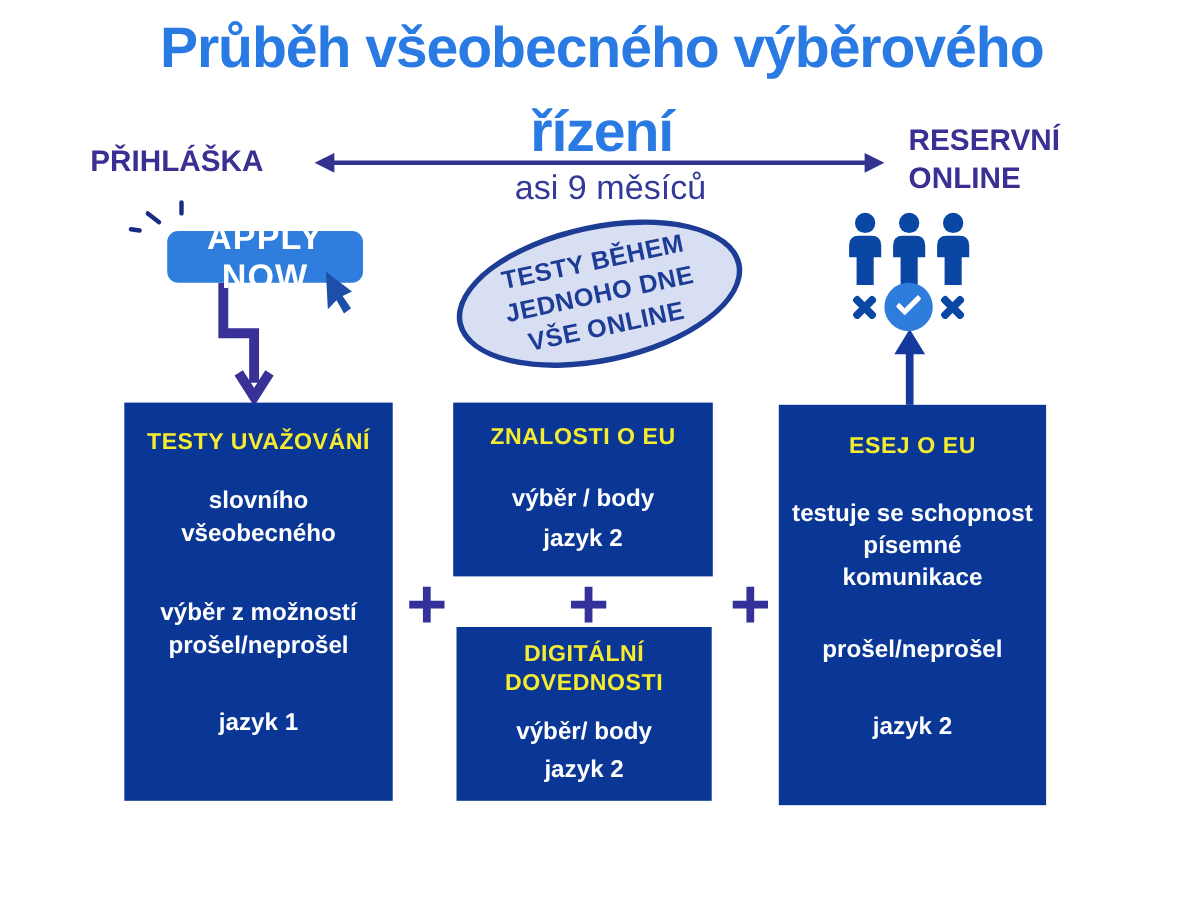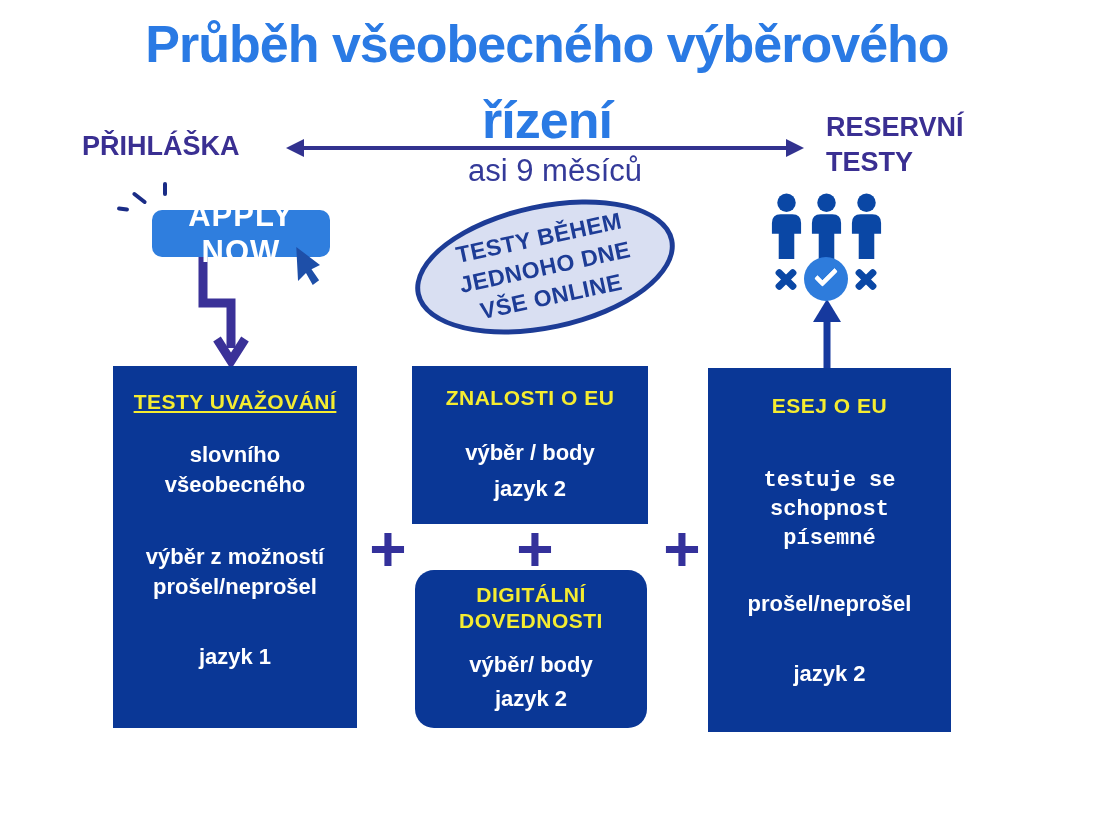--- a/index.html
+++ b/index.html
@@ -84,51 +84,51 @@
   .plus-3 { left:682px; top:549px; }
   
   .box {
     position:absolute; background:#0a3796; color:#ffffff;
     text-align:center; font-weight:bold;
   }
   .box .box-title { color:#f5ec30; font-size:21px; letter-spacing:0.5px; }
   .box .w { font-size:22px; line-height:30px; }
   .box-reasoning { left:113px; top:366px; width:244px; height:362px; }
   .box-eu        { left:412px; top:366px; width:236px; height:158px; }
-  .box-digital   { left:415px; top:570px; width:232px; height:158px;border-radius:19px; }
+  .box-digital   { left:415px; top:570px; width:232px; height:158px; }
   .box-essay     { left:708px; top:368px; width:243px; height:364px; }
-  .box-reasoning .box-title { padding-top:24px;text-decoration:underline; }
+  .box-reasoning .box-title { padding-top:24px; }
   .box-reasoning .g1 { margin-top:26px; }
   .box-reasoning .g2 { margin-top:42px; }
   .box-reasoning .g3 { margin-top:40px; }
   .box-eu .box-title { padding-top:20px; }
   .box-eu .l1 { margin-top:28px; }
   .box-eu .l2 { margin-top:6px; }
   .box-digital .box-title { padding-top:12px; line-height:26px; }
   .box-digital .l1 { margin-top:16px; }
   .box-digital .l2 { margin-top:4px; }
   .box-essay .box-title { padding-top:26px; }
-  .box-essay .g1 { margin-top:48px; line-height:29px;font-family:Liberation Mono, monospace; }
+  .box-essay .g1 { margin-top:34px; line-height:29px; }
   .box-essay .l4 { margin-top:36px; }
   .box-essay .l5 { margin-top:40px; }
 </style>
 </head>
 <body>
 
 <div class="canvas">
 
   <div class="title">
     <div>Průběh všeobecného výběrového</div>
     <div>řízení</div>
   </div>
 
   <div class="label-left">PŘIHLÁŠKA</div>
   <div class="label-right">
     <div>RESERVNÍ</div>
-    <div>TESTY</div>
+    <div>ONLINE</div>
   </div>
   <div class="duration">asi 9 měsíců</div>
 
   <svg class="arrows" viewBox="0 0 1094 819">
 
     <g>
       <line x1="300" y1="148" x2="790" y2="148" stroke="#32328f" stroke-width="4"></line>
       <polygon points="286,148 304,139 304,157" fill="#32328f"></polygon>
       <polygon points="804,148 786,139 786,157" fill="#32328f"></polygon>
     </g>
@@ -212,18 +212,19 @@
     </div>
     <div class="w l1">výběr/ body</div>
     <div class="w l2">jazyk 2</div>
   </div>
 
   <div class="box box-essay">
     <div class="box-title">ESEJ O EU</div>
     <div class="w g1">
       <div>testuje se schopnost</div>
       <div>písemné</div>
+      <div>komunikace</div>
     </div>
     <div class="w l4">prošel/neprošel</div>
     <div class="w l5">jazyk 2</div>
   </div>
 
 </div>
 
 </body></html>

